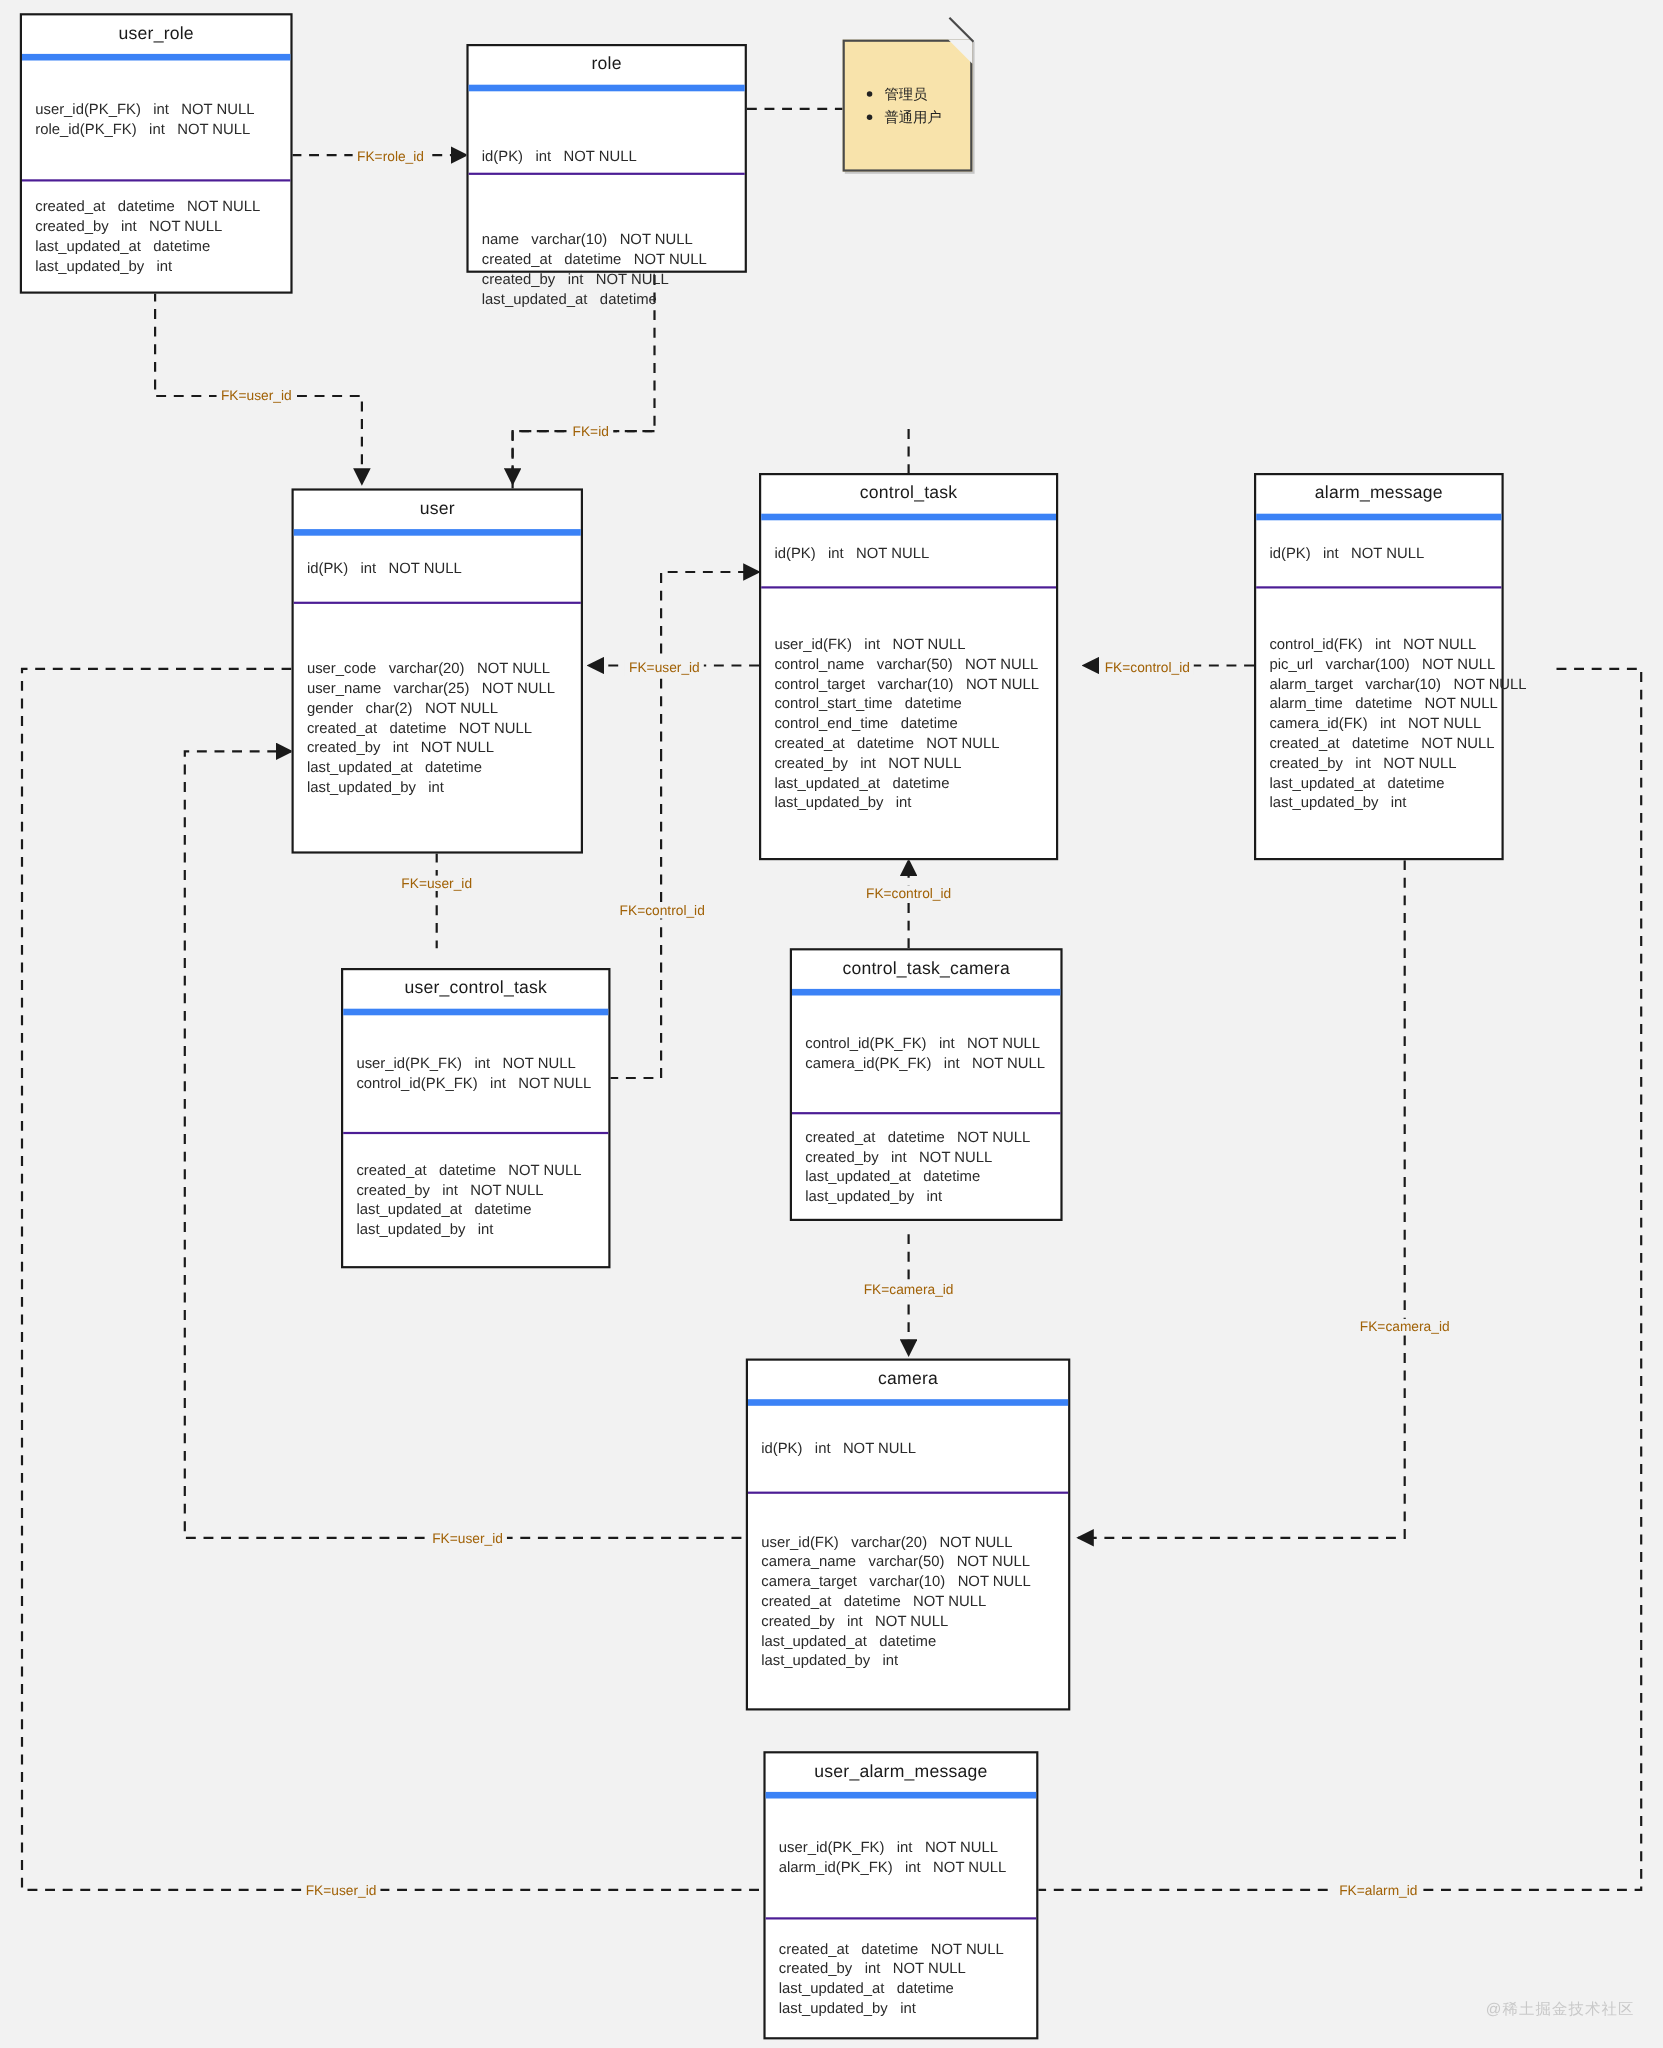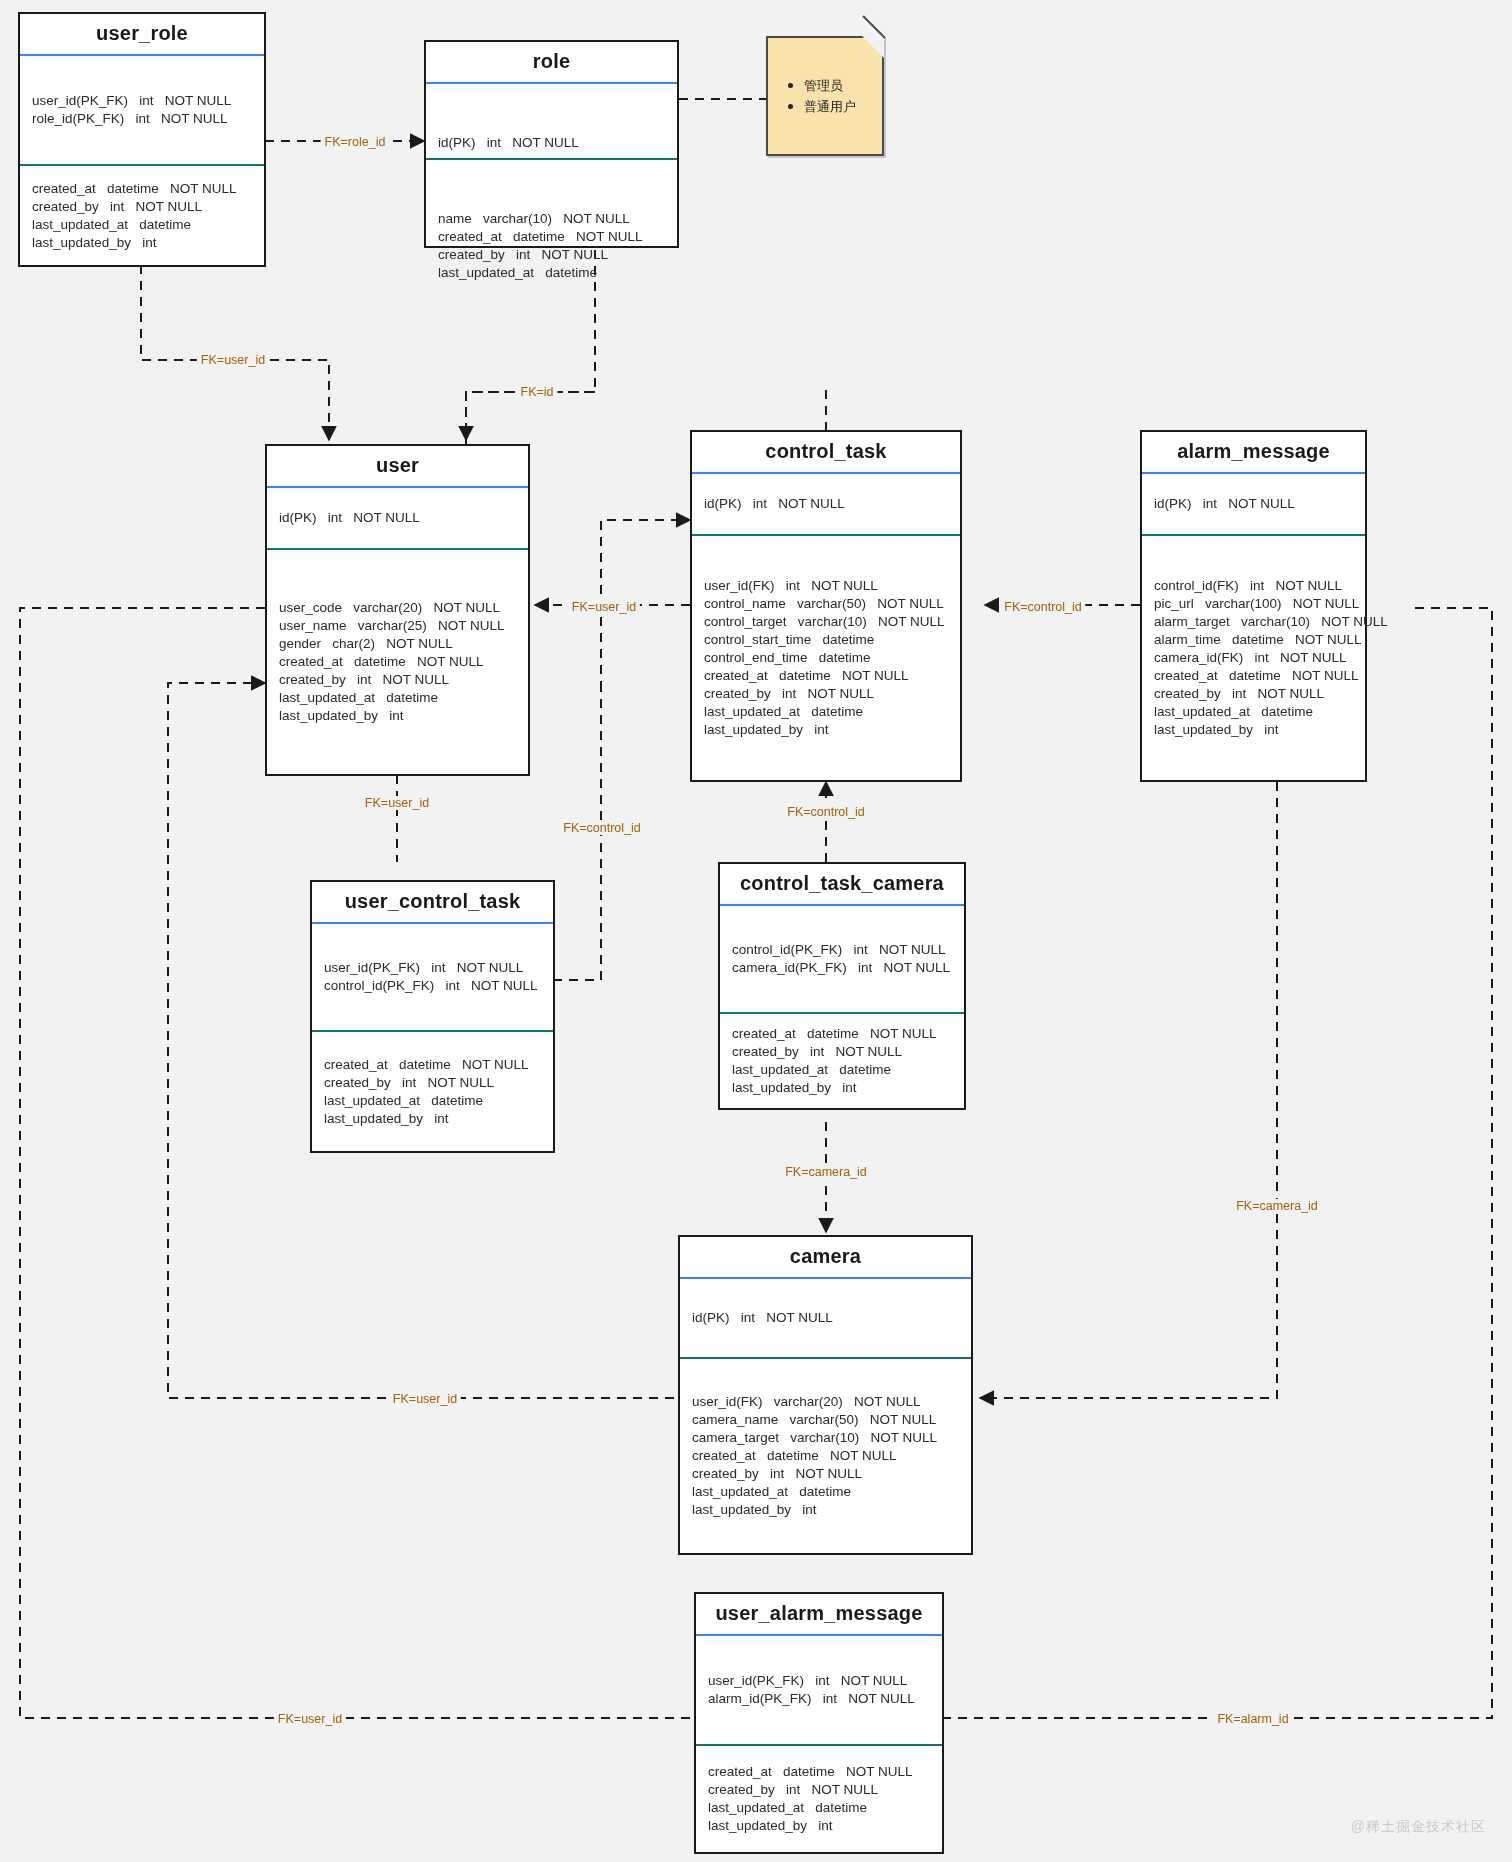--- a/index.html
+++ b/index.html
@@ -33,28 +33,28 @@
   .entity {
     position: absolute;
     background: #ffffff;
     border: 2px solid #1a1a1a;
     box-sizing: border-box;
     display: flex;
     flex-direction: column;
   }
   .entity .title {
     text-align: center;
-    font-weight: bold;
-    font-size: 20px;
+    font-weight: normal;
+    font-size: 16px;
     padding: 8px 4px 9px 4px;
-    border-bottom: 2px solid #3b82f6;
+    border-bottom: 6px solid #3b82f6;
     letter-spacing: .2px;
   }
   .entity .pk-sec {
-    border-bottom: 2px solid #0f766e;
+    border-bottom: 2px solid #4c1d95;
     display: flex;
     flex-direction: column;
     justify-content: center;
     padding: 6px 12px;
     box-sizing: border-box;
   }
   .entity .attr-sec {
     flex: 1 1 auto;
     display: flex;
     flex-direction: column;

